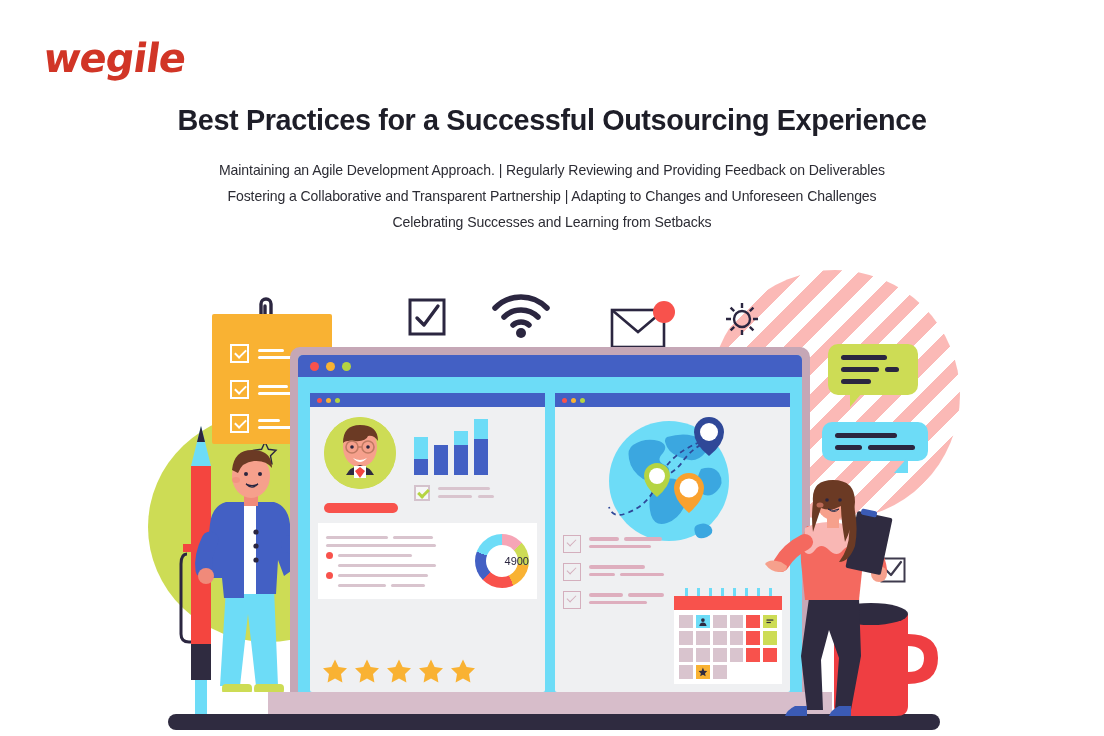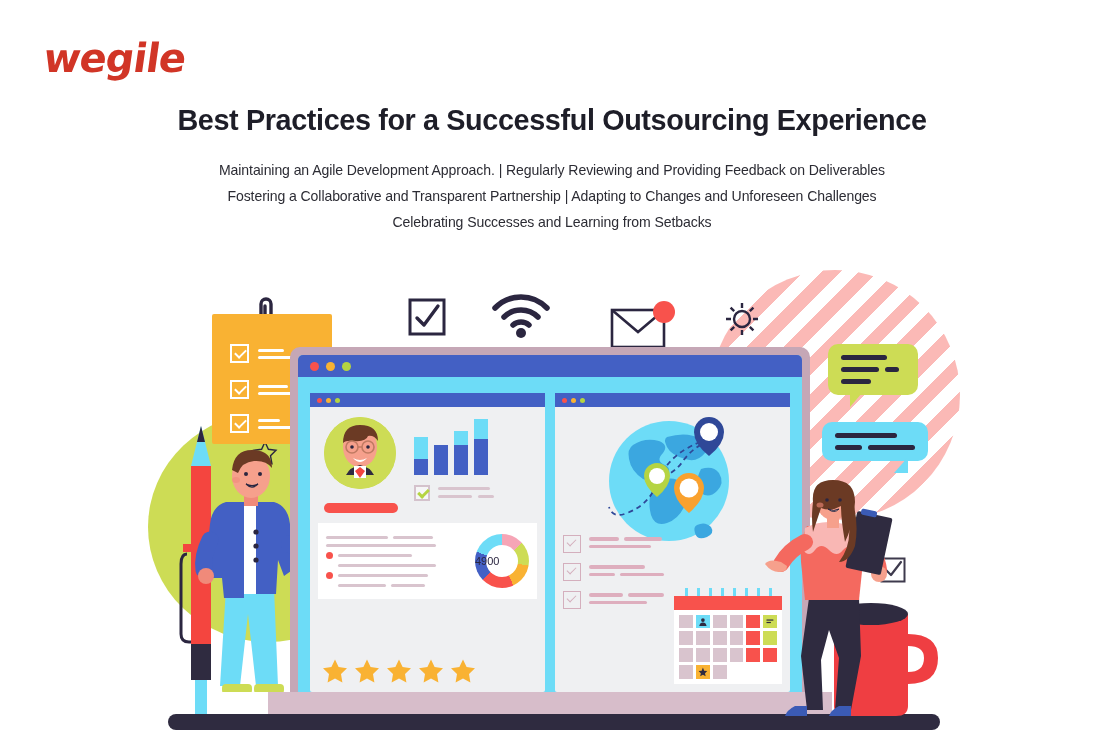--- a/index.html
+++ b/index.html
@@ -265,21 +265,21 @@
     flex: 0 0 auto;
     position: relative;
     background: conic-gradient(
       #f6a5b6 0deg 48deg,
       #cddc55 48deg 100deg,
       #f9b233 100deg 155deg,
       #f8524c 155deg 225deg,
       #4360c4 225deg 290deg,
       #6ddcf7 290deg 360deg
     );
-    display: flex; align-items: center; justify-content: flex-start;
+    display: flex; align-items: center; justify-content: flex-end;
   }
   .donut::before {
     content: "";
     position: absolute;
     left: 11px; top: 11px;
     width: 32px; height: 32px;
     background: #ffffff;
     border-radius: 50%;
   }
   .donut-value {

